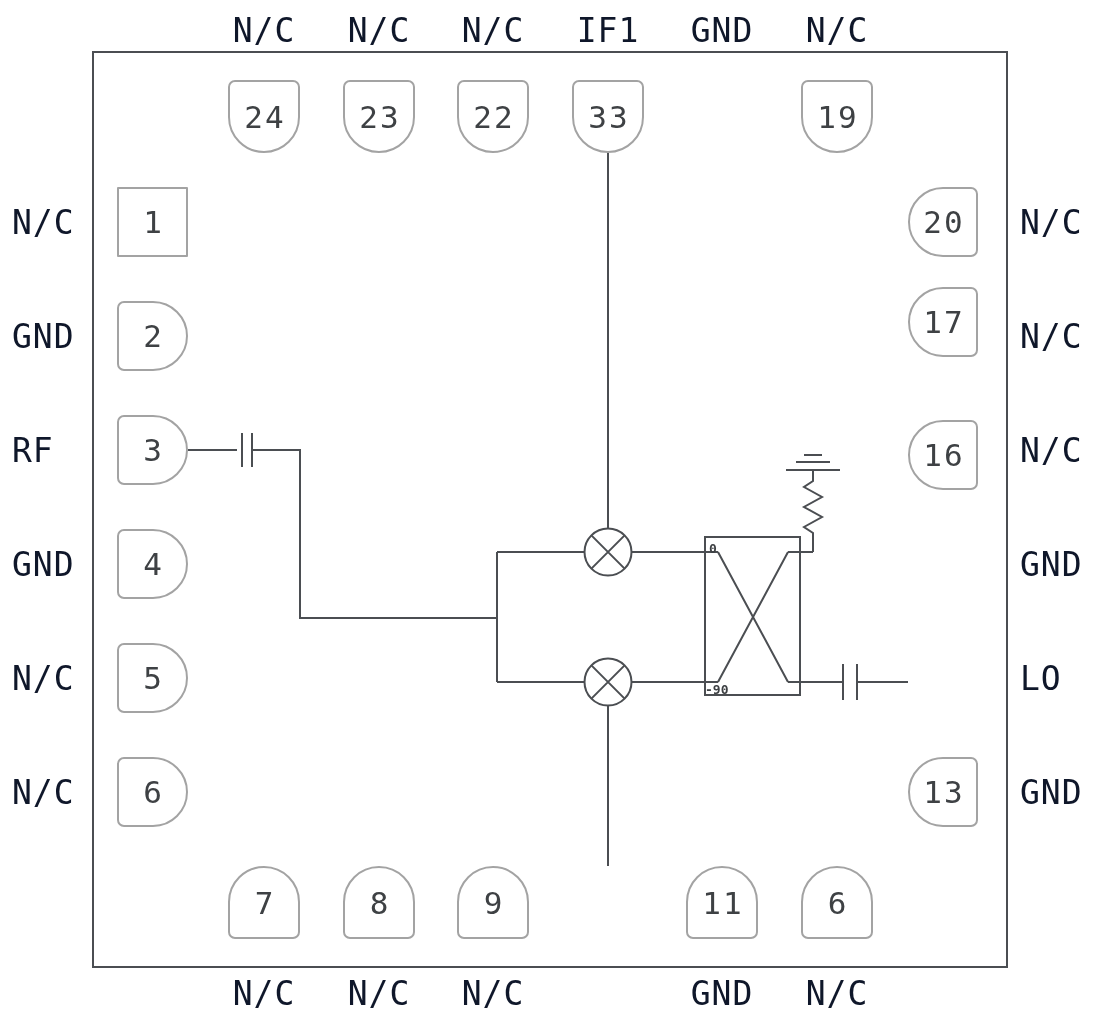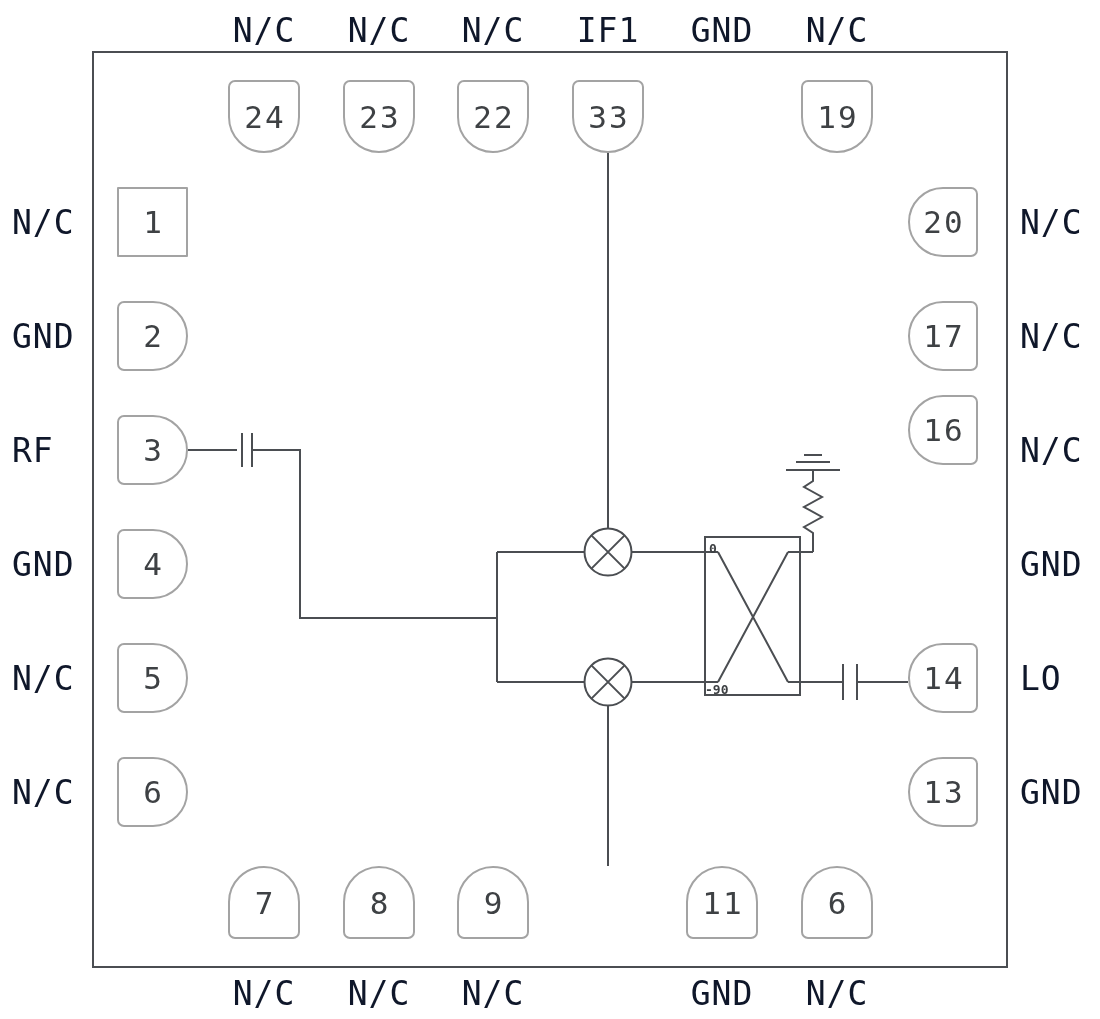--- a/index.html
+++ b/index.html
@@ -139,28 +139,25 @@
   <div class="pin pin-left" style="top:643px">
       <span>5</span>
     </div>
   <div class="pin pin-left" style="top:757px">
       <span>6</span>
     </div>
 
   <div class="pin pin-right" style="top:187px">
       <span>20</span>
     </div>
-  <div class="pin pin-right" style="top:301px">
+  <div class="pin pin-right" style="top:287px">
       <span>17</span>
     </div>
-  <div class="pin pin-right" style="top:395px">
+  <div class="pin pin-right" style="top:420px">
       <span>16</span>
-    </div>
-  <div class="pin pin-right" style="top:643px">
-      <span>14</span>
     </div>
   <div class="pin pin-right" style="top:757px">
       <span>13</span>
     </div>
 
   <div class="lbl lbl-top" style="left:204px">N/C</div>
   <div class="lbl lbl-top" style="left:319px">N/C</div>
   <div class="lbl lbl-top" style="left:433px">N/C</div>
   <div class="lbl lbl-top" style="left:548px">IF1</div>
   <div class="lbl lbl-top" style="left:662px">GND</div>

